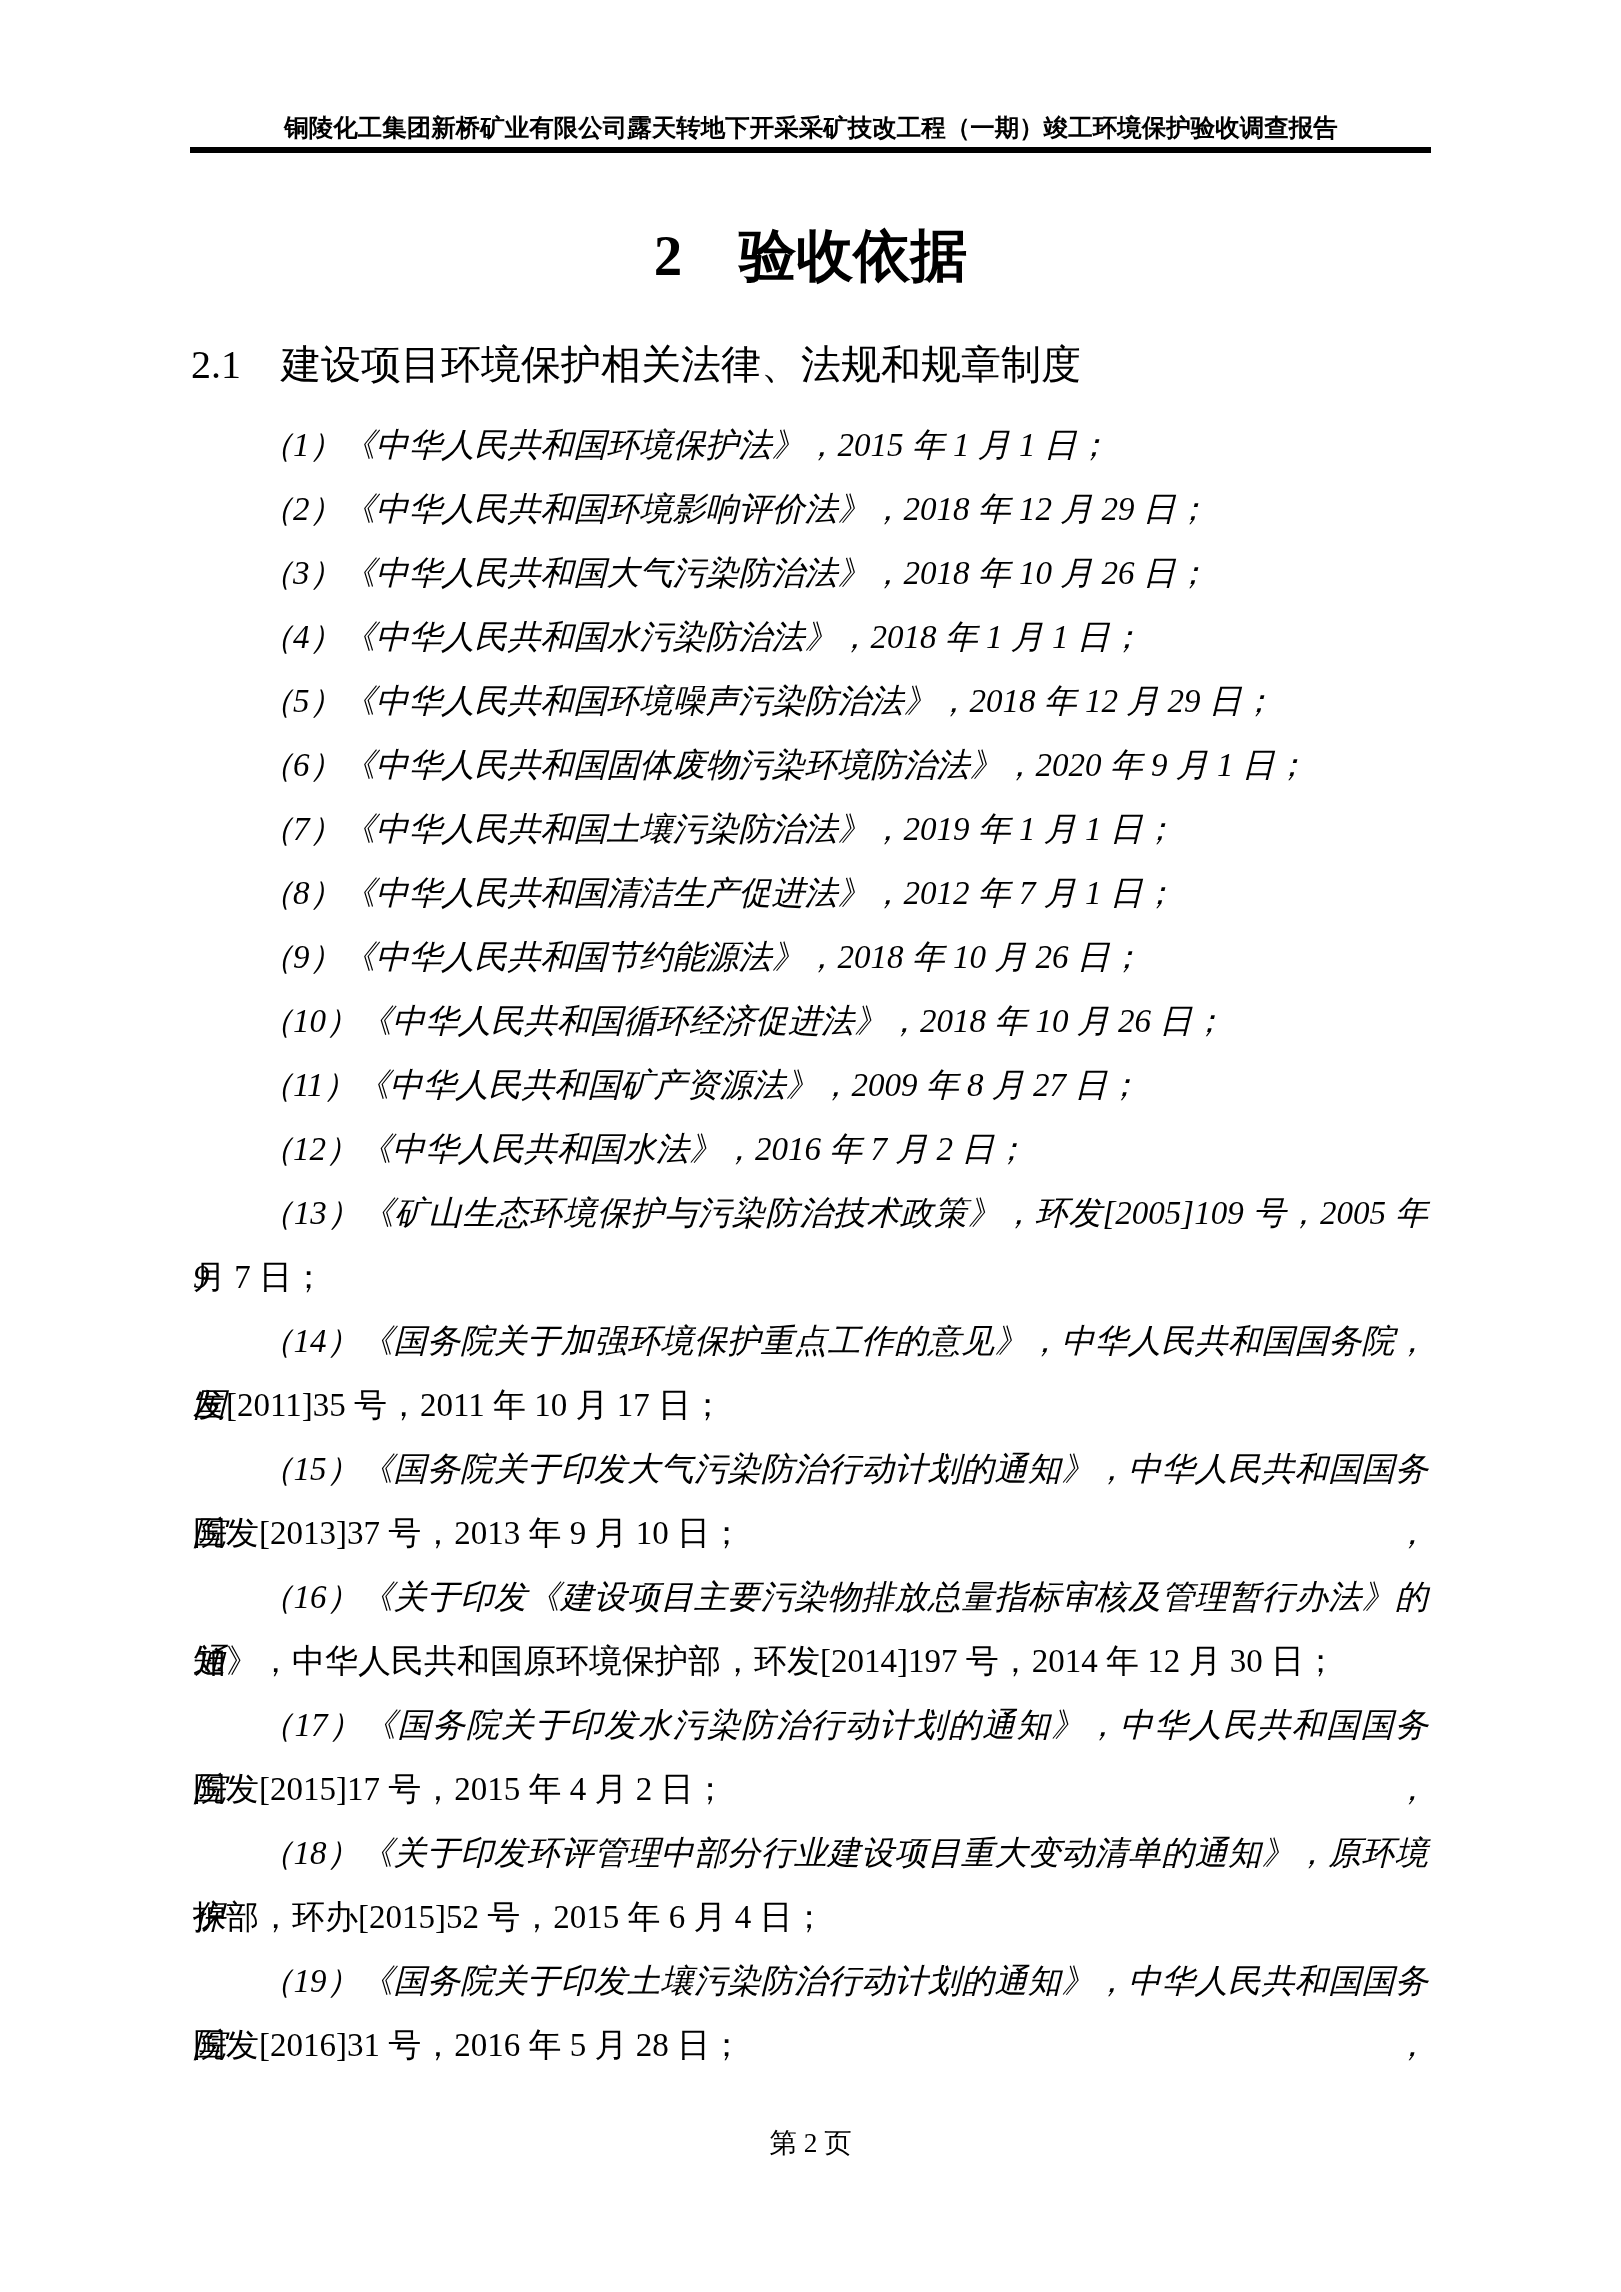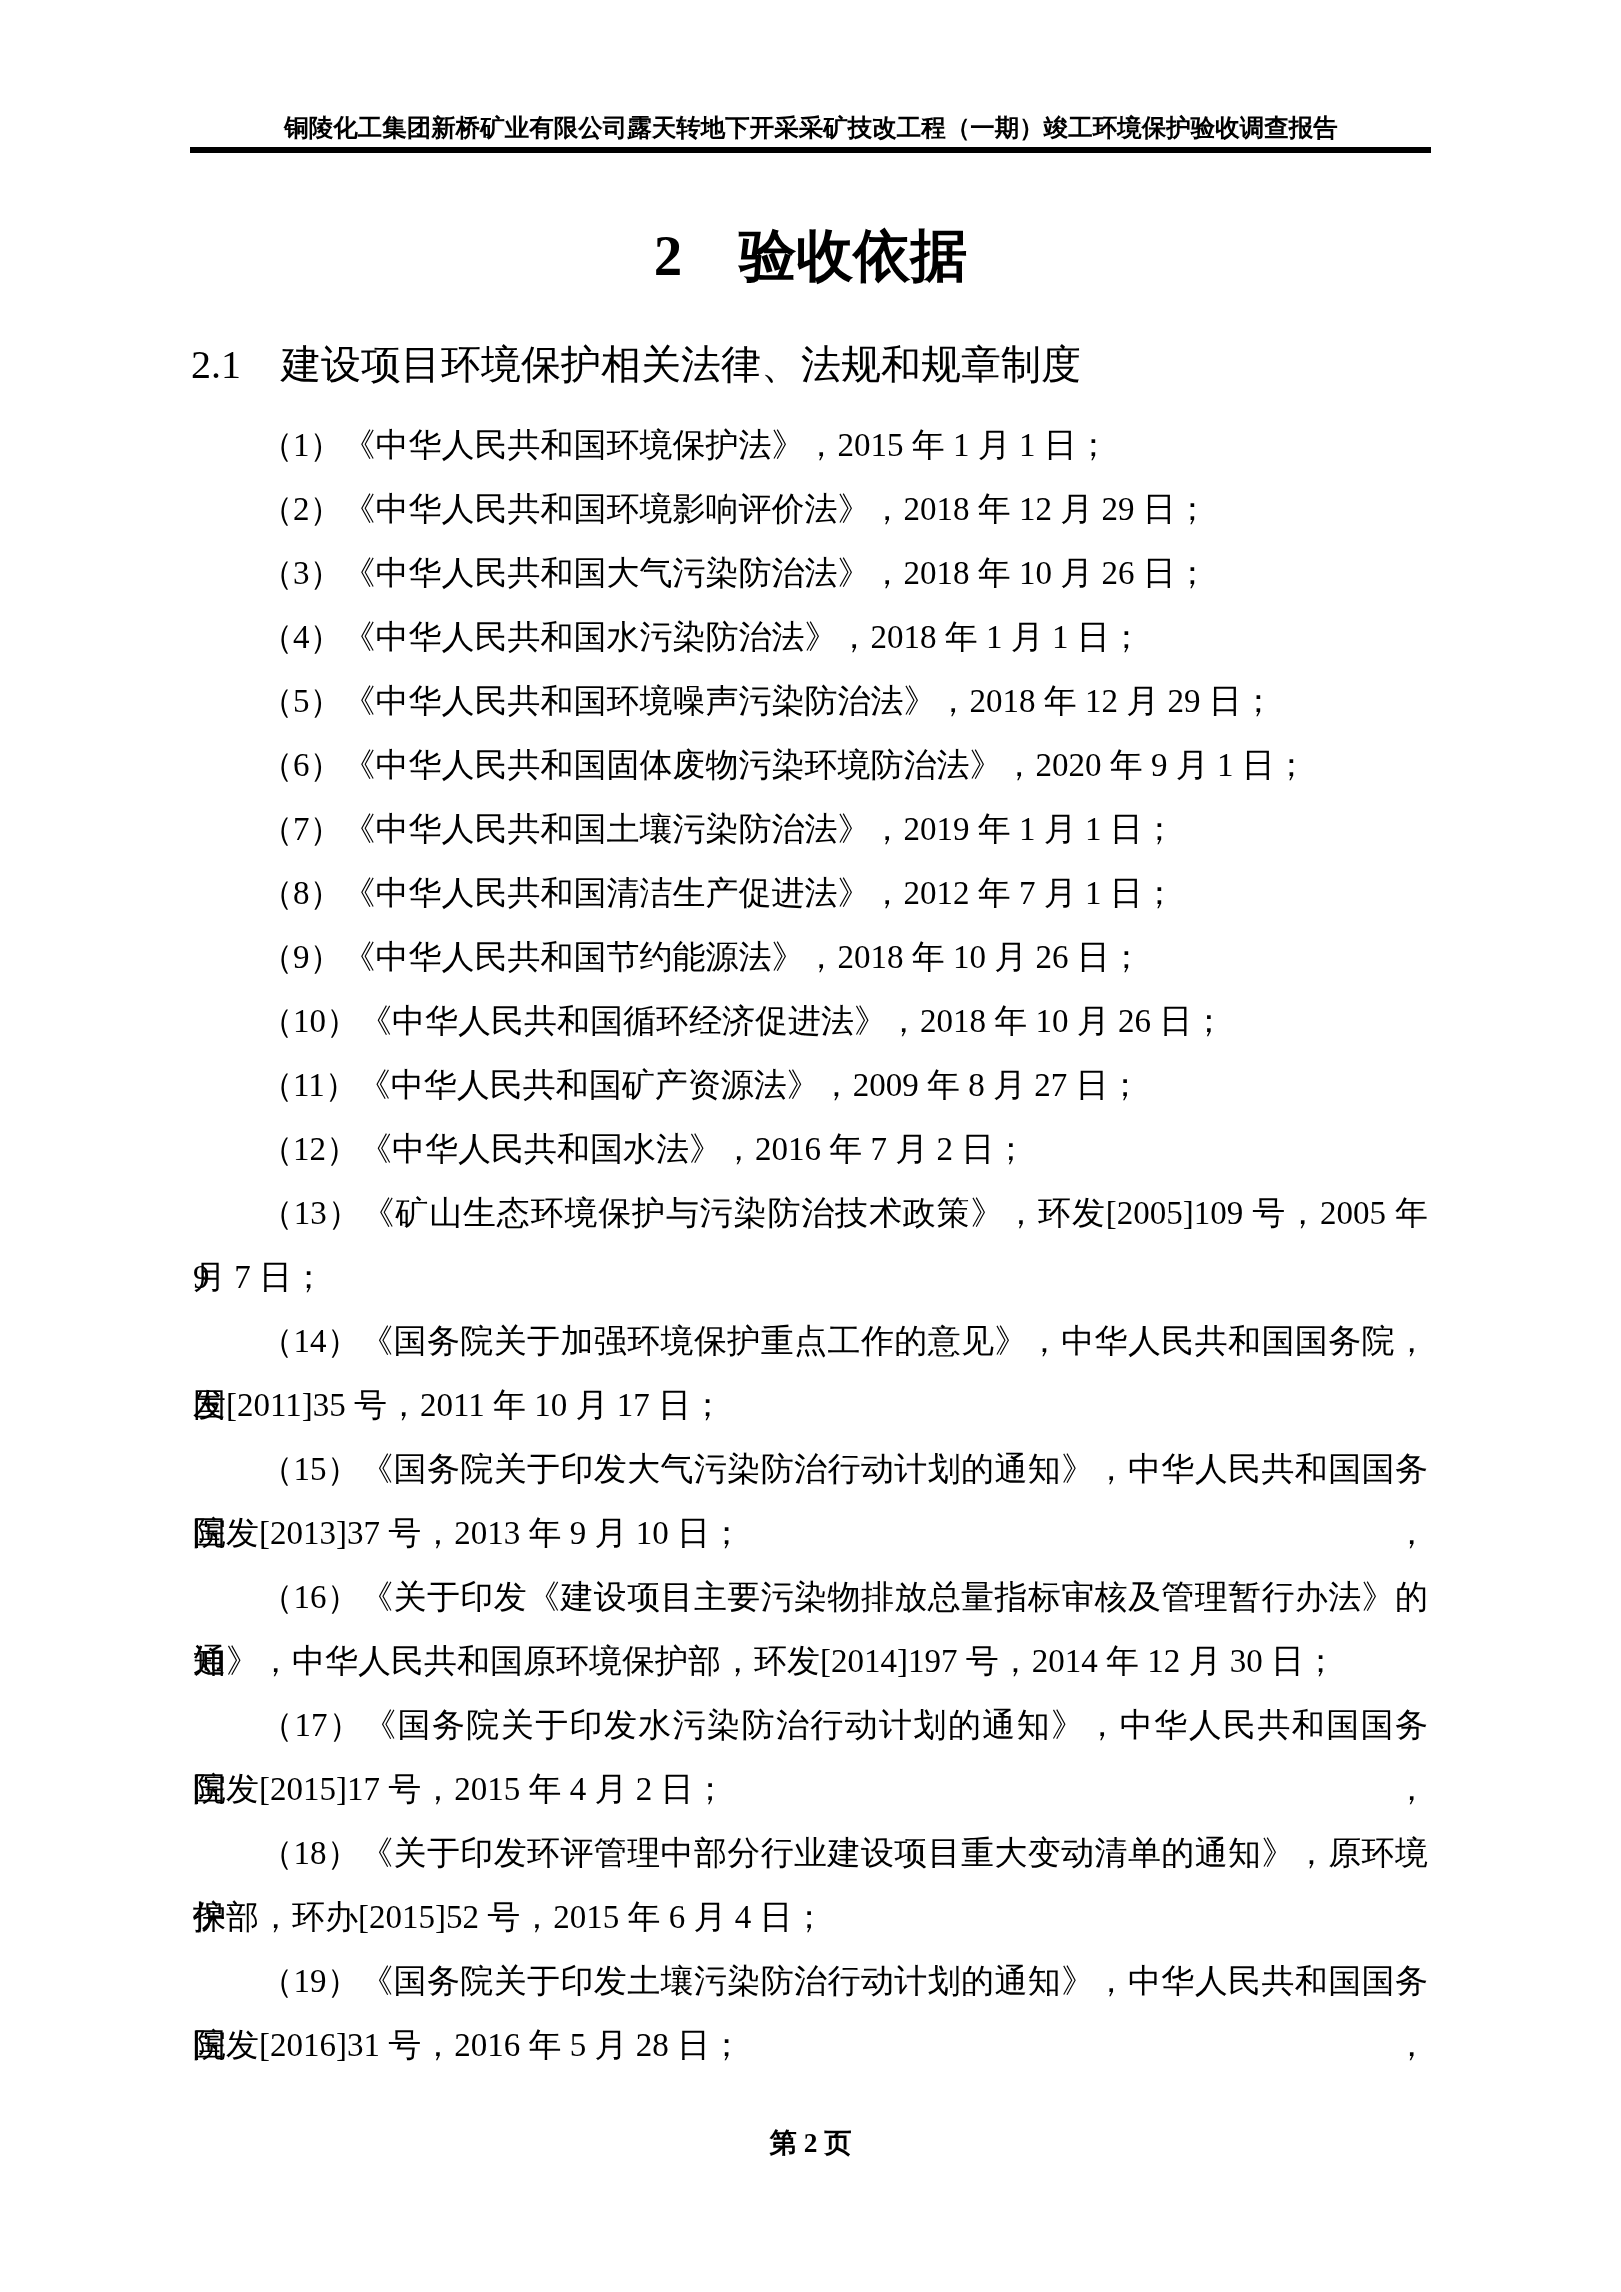--- a/index.html
+++ b/index.html
@@ -63,36 +63,36 @@
     font-size: 33px;
   }
   .law-list .line {
     height: 64px;
     line-height: 64px;
     white-space: nowrap;
     text-align: left;
   }
   .law-list .line.first {
     text-indent: 67px;
+    font-style: italic;
   }
   .law-list .line.full {
     white-space: normal;
     text-align: justify;
     text-align-last: justify;
   }
   .page-footer {
     position: absolute;
     top: 2127px;
     left: 0;
     width: 1621px;
     text-align: center;
     font-size: 27.4px;
     line-height: 33px;
     white-space: pre;
-    font-weight: bold;
   }
 </style>
 </head>
 <body>
 
 <div class="page">
 
   <div class="running-header">铜陵化工集团新桥矿业有限公司露天转地下开采采矿技改工程（一期）竣工环境保护验收调查报告</div>
 
   <div class="header-rule"></div>

